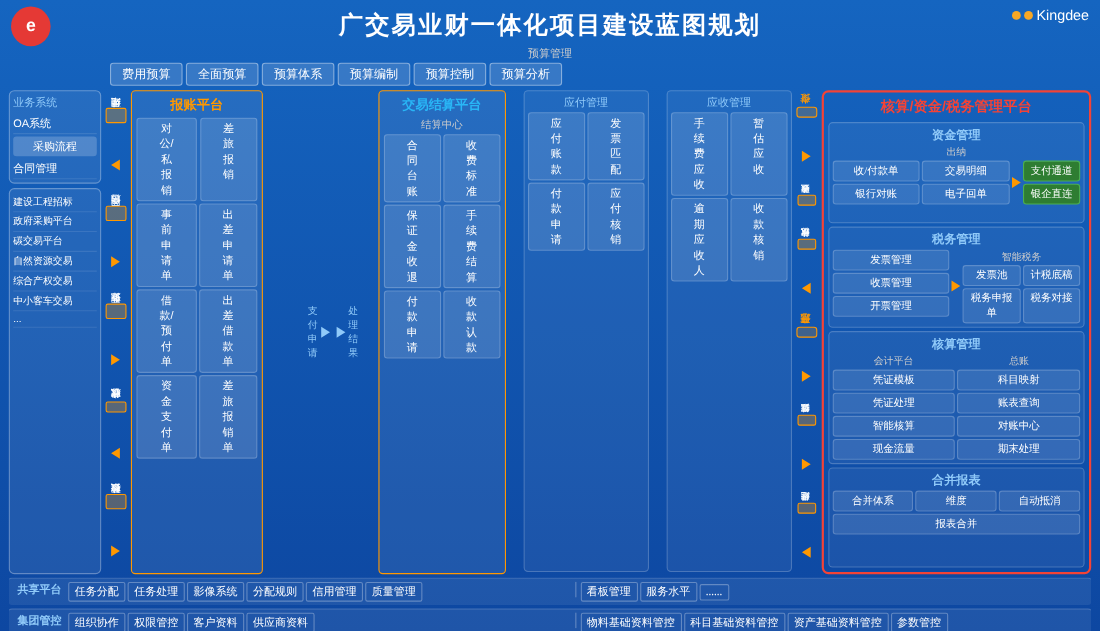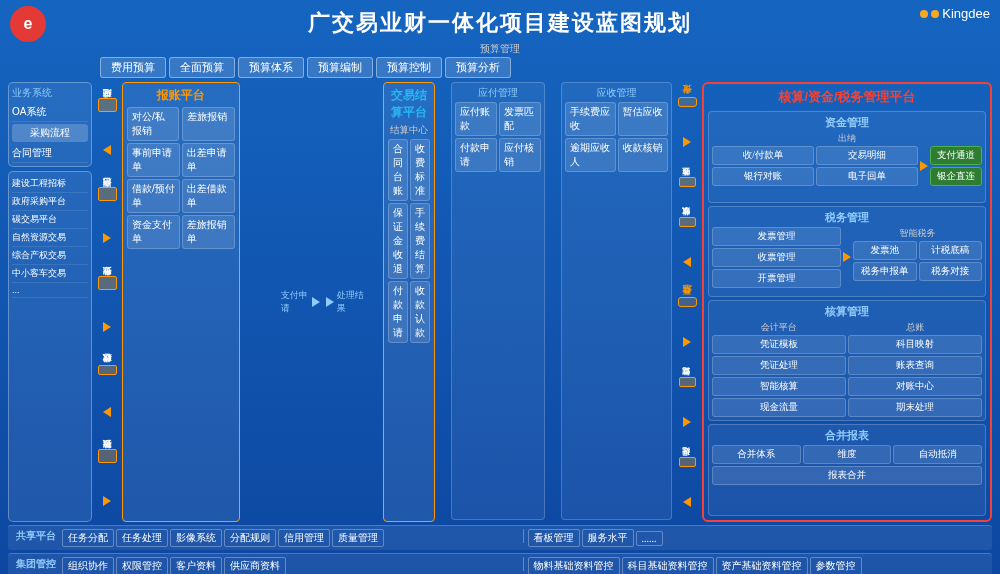--- a/index.html
+++ b/index.html
@@ -83,21 +83,21 @@
     
     .main-layout {
       display: flex;
       gap: 4px;
       padding: 0 8px;
       height: 440px;
     }
 
     
     .left-col {
-      width: 84px;
+      width: 100px;
       display: flex;
       flex-direction: column;
       gap: 4px;
     }
     .left-section-title {
       font-size: 10px;
       color: #90caf9;
       margin-bottom: 3px;
     }
     .left-item {
@@ -143,23 +143,24 @@
 
     .inner-grid {
       display: grid;
       grid-template-columns: 1fr 1fr;
       gap: 2px;
     }
     .inner-item {
       background: rgba(255,255,255,0.12);
       border: 1px solid rgba(255,255,255,0.2);
       border-radius: 3px;
-      padding: 2px 4px;
+      padding: 2px 20px;
       font-size: 10px;
       color: #fff;
+      text-align: center;
     }
 
     
     .right-col {
       width: 290px;
       border: 2px solid #f44336;
       border-radius: 6px;
       padding: 4px;
       display: flex;
       flex-direction: column;

